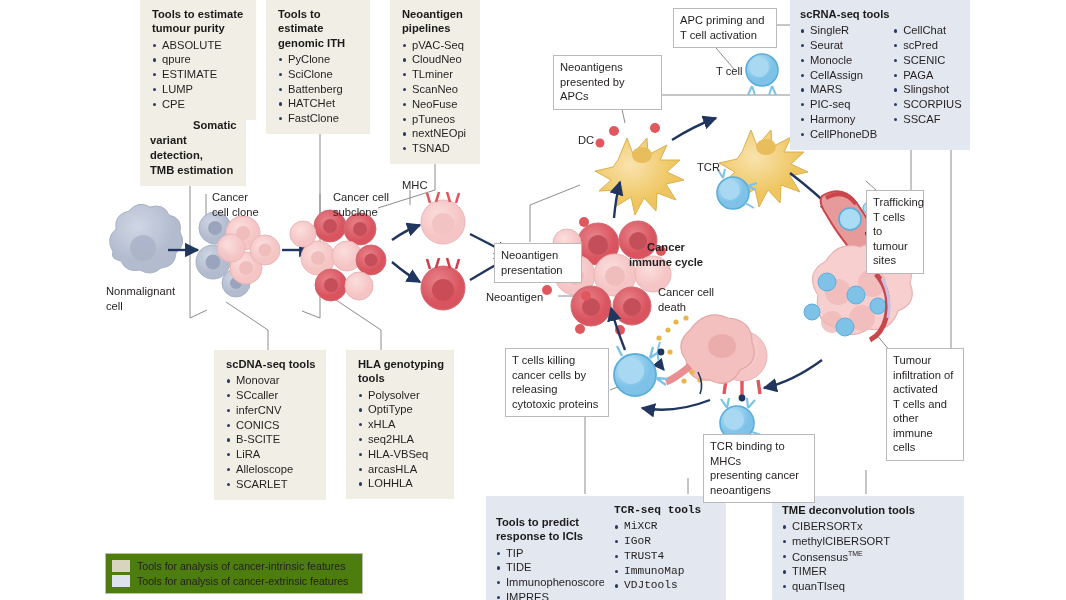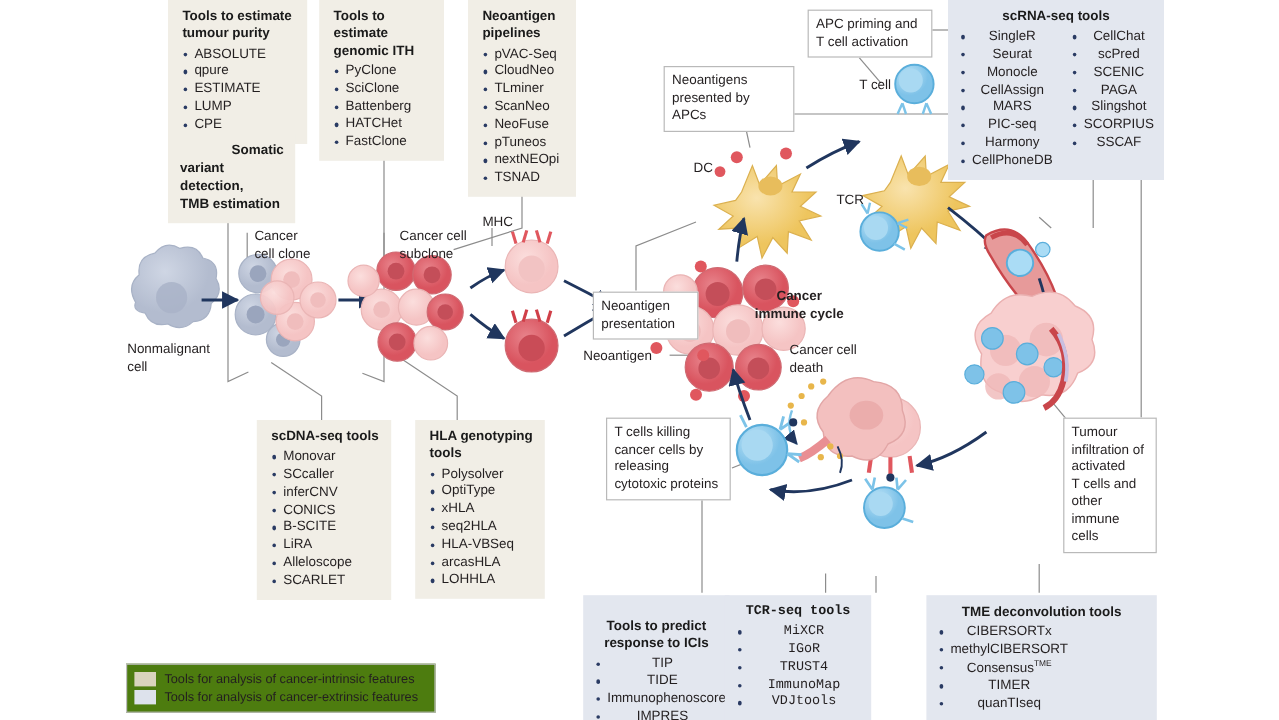--- a/index.html
+++ b/index.html
@@ -17,21 +17,21 @@
   .toolbox{
     position:absolute;
     box-sizing:border-box;
     padding:7px 10px 8px 10px;
     font-size:11.2px;
     line-height:1.32;
     color:#231f20;
     z-index:6;
   }
   .toolbox.intrinsic{background:#f1eee6;padding-left:12px;}
-  .toolbox.extrinsic{background:#e3e7ef;text-align:center;}
+  .toolbox.extrinsic{background:#e3e7ef;}
   .toolbox .tb-title{
     font-weight:bold;
     font-size:11.2px;
     line-height:1.28;
     margin-bottom:2px;
     color:#1a1a1a;
   }
   .toolbox ul{
     list-style:none;
     margin:0;padding:0;
@@ -548,30 +548,41 @@
   <div class="callout" style="left:553px;top:55px;width:109px;">
     <span style="white-space: pre-line;">Neoantigens
 presented by APCs</span>
   </div>
 
   <div class="callout" style="left:494px;top:243px;width:88px;">
     <span style="white-space: pre-line;">Neoantigen
 presentation</span>
   </div>
 
+  <div class="callout" style="left:866px;top:190px;width:58px;">
+    <span style="white-space: pre-line;">Trafficking
+T cells
+to tumour
+sites</span>
+  </div>
 
   <div class="callout" style="left:886px;top:348px;width:78px;">
     <span style="white-space: pre-line;">Tumour
 infiltration of
 activated
 T cells and
 other immune
 cells</span>
   </div>
 
+  <div class="callout" style="left:703px;top:434px;width:112px;">
+    <span style="white-space: pre-line;">TCR binding to MHCs
+presenting cancer
+neoantigens</span>
+  </div>
 
   <div class="callout" style="left:505px;top:348px;width:104px;">
     <span style="white-space: pre-line;">T cells killing
 cancer cells by
 releasing
 cytotoxic proteins</span>
   </div>
 
   <div class="lbl" style="left: 106px; top: 284px; white-space: pre-line;">Nonmalignant
 cell</div>

